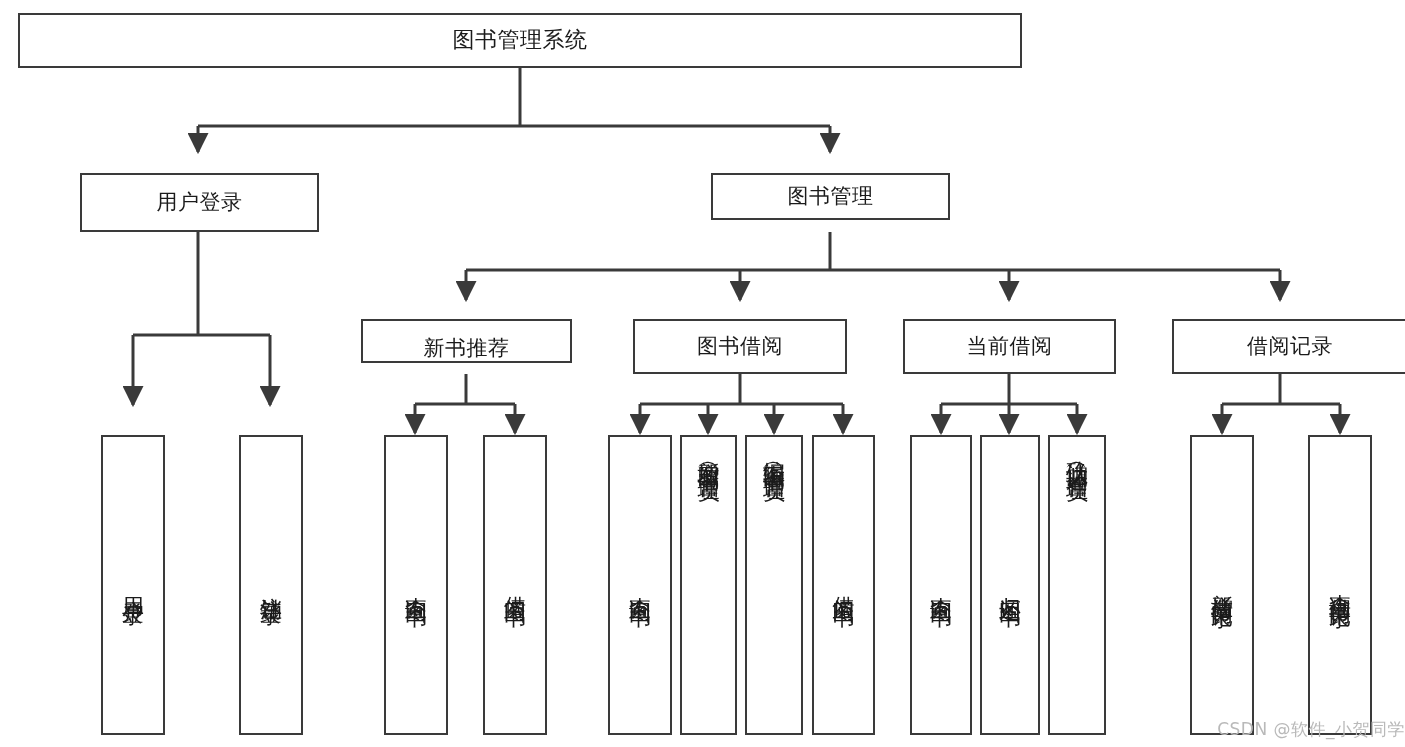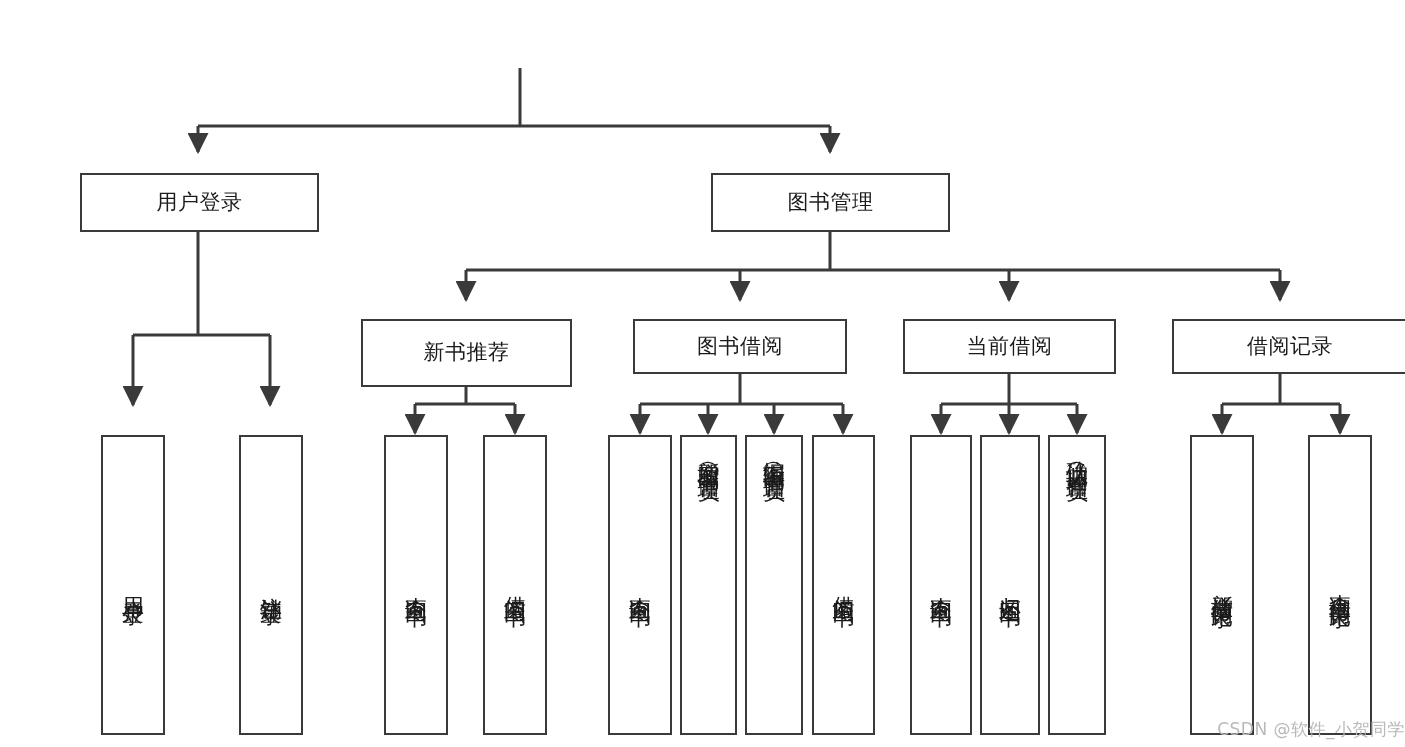--- a/index.html
+++ b/index.html
@@ -125,30 +125,33 @@
       <path d="M 1009 404 L 1009 433" marker-end="url(#arrow)"></path>
       <path d="M 1077 404 L 1077 433" marker-end="url(#arrow)"></path>
 
       <path d="M 1280 374 L 1280 404"></path>
       <path d="M 1222 404 L 1340 404"></path>
       <path d="M 1222 404 L 1222 433" marker-end="url(#arrow)"></path>
       <path d="M 1340 404 L 1340 433" marker-end="url(#arrow)"></path>
     </g>
   </svg>
 
+  <div class="node horiz root" style="left:18px; top:13px; width:1004px; height:55px;">
+    <span class="node-label">图书管理系统</span>
+  </div>
 
   <div class="node horiz" style="left:80px; top:173px; width:239px; height:59px;">
     <span class="node-label">用户登录</span>
   </div>
 
-  <div class="node horiz" style="left:711px; top:173px; width:239px; height:59px;">
+  <div class="node horiz" style="left:711px; top:173px; width:239px; height:47px;">
     <span class="node-label">图书管理</span>
   </div>
 
-  <div class="node horiz" style="left:361px; top:319px; width:211px; height:68px;">
+  <div class="node horiz" style="left:361px; top:319px; width:211px; height:44px;align-items:flex-end;">
     <span class="node-label">新书推荐</span>
   </div>
 
   <div class="node horiz" style="left:633px; top:319px; width:214px; height:55px;">
     <span class="node-label">图书借阅</span>
   </div>
 
   <div class="node horiz" style="left:903px; top:319px; width:213px; height:55px;">
     <span class="node-label">当前借阅</span>
   </div>

